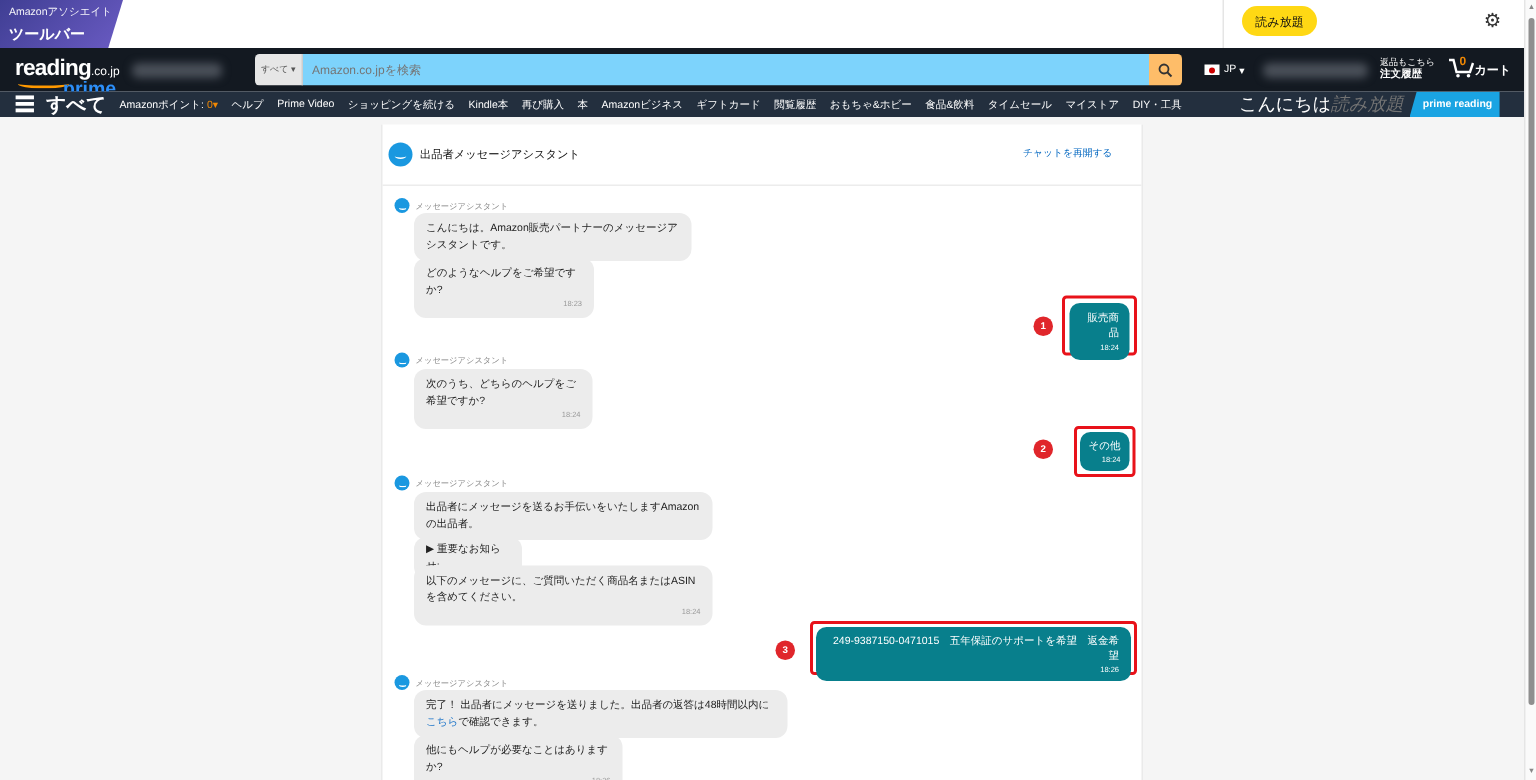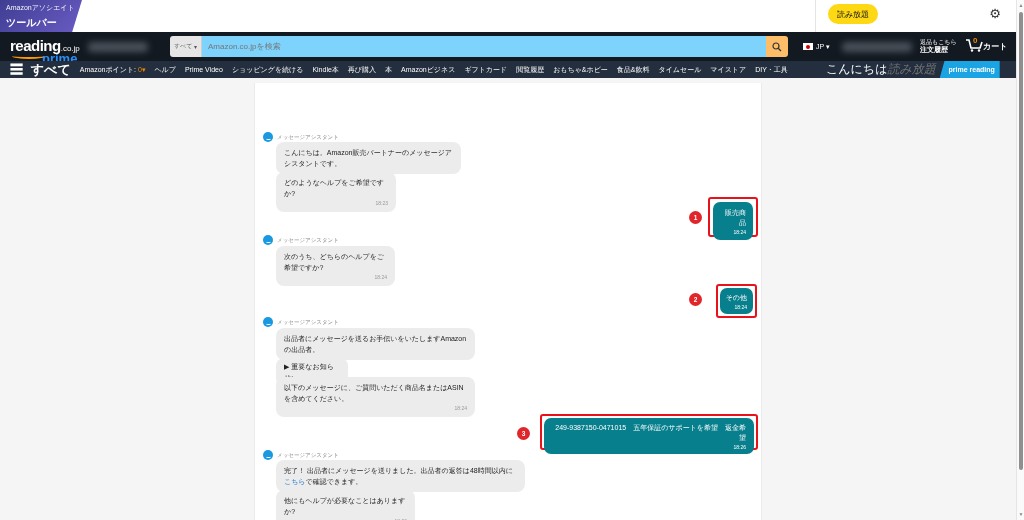--- a/index.html
+++ b/index.html
@@ -145,20 +145,25 @@
   <span class="promo-badge">prime reading</span>
 </div>
 
 <div class="scrollbar">
   <div class="scroll-up">▲</div>
   <div class="scroll-thumb"></div>
   <div class="scroll-down">▼</div>
 </div>
 
 <div class="chat">
+  <div class="chat-header">
+    <div class="hdr-avatar avatar-smile"></div>
+    <div class="hdr-title">出品者メッセージアシスタント</div>
+    <div class="hdr-end">チャットを再開する</div>
+  </div>
 
   <div class="bot-label" style="top:49px;">
     <span class="bot-avatar avatar-smile"></span>
     <span class="bot-name">メッセージアシスタント</span>
   </div>
   <div class="bubble" style="top:59px; width:185px;">
     <span>こんにちは。Amazon販売パートナーのメッセージアシスタントです。</span>
   </div>
   <div class="bubble" style="top:89px; width:120px;">
     <span>どのようなヘルプをご希望ですか?</span>

